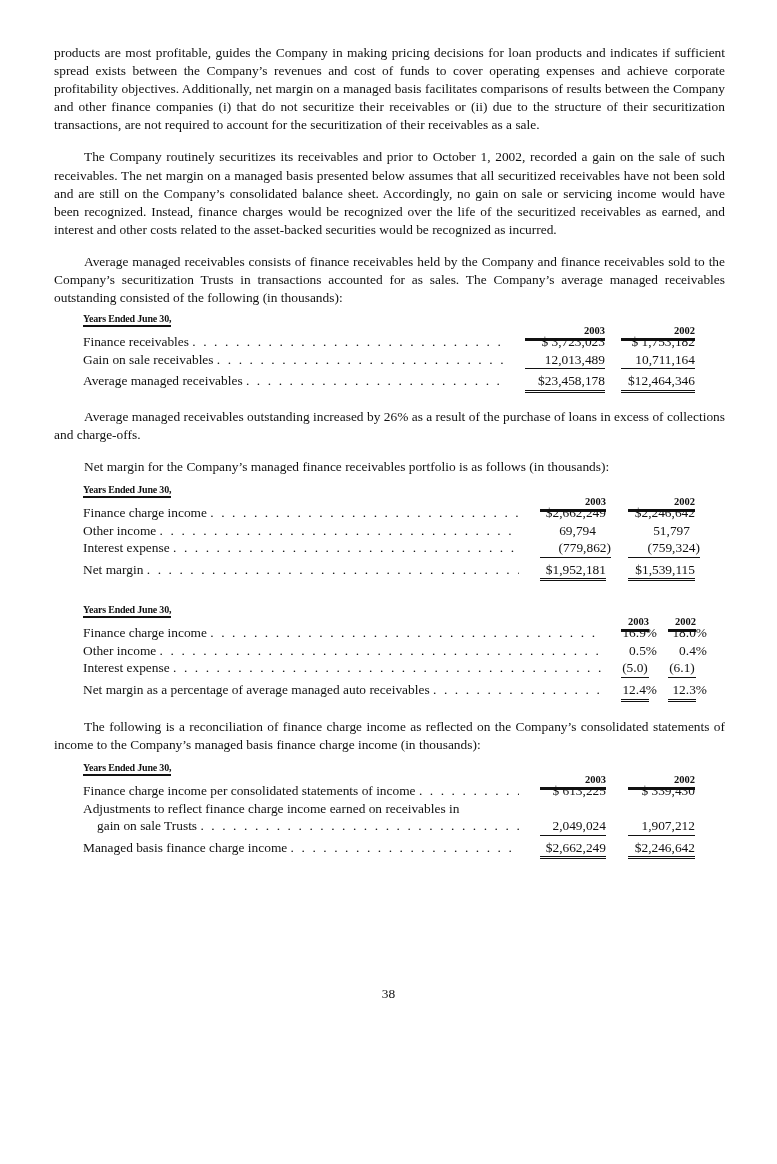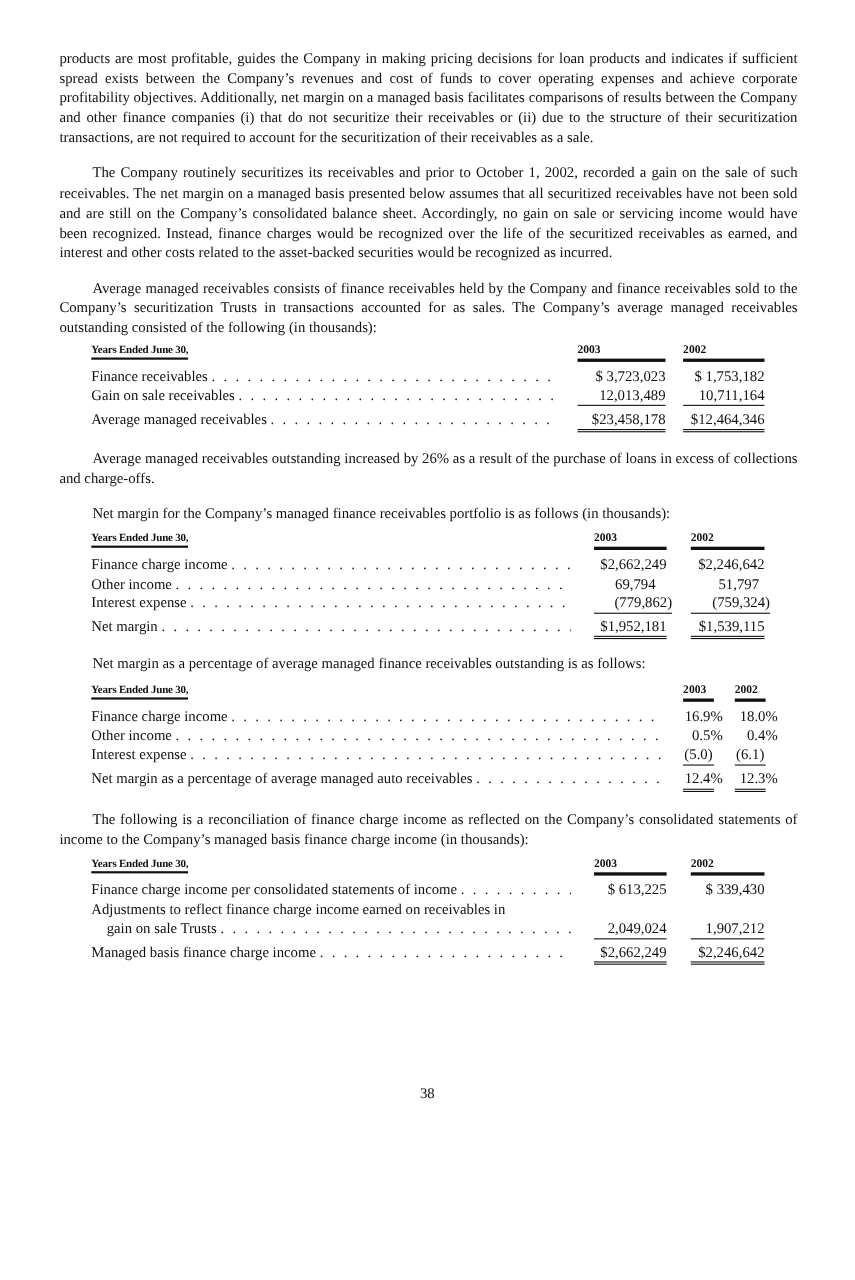--- a/index.html
+++ b/index.html
@@ -14,21 +14,21 @@
     }
     p.indent { text-indent: 30px; }
     .gap { height: 14px; }
     .tbl { position: relative; margin-left: 29px; }
     .hdr { position: relative; height: 17px; }
     .hdr .ycap {
       position: absolute; left: 0; top: 0; font-weight: bold; font-size: 10px;
       letter-spacing: -0.2px; border-bottom: 2.5px solid #111; padding-bottom: 0px; line-height: 12px;
     }
     .hdr .yr {
-      position: absolute; top: 0; font-weight: bold; font-size: 10.5px; text-align: left;
+      position: absolute; top: 12px; font-weight: bold; font-size: 10.5px; text-align: right;
       border-bottom: 3px solid #111; line-height: 12px; padding-bottom: 1px;
     }
     .row { position: relative; height: 17.5px; line-height: 17.5px; white-space: nowrap; }
     .row .lbl { position: absolute; left: 0; top: 0; overflow: hidden; }
     .row .lbl .dots { letter-spacing: 2.1px; }
     .row .val { position: absolute; top: 0; text-align: right; }
     .row .val.ul { border-bottom: 1.5px solid #111; }
     .row.total { margin-top: 4px; }
     .row .val.dbl { border-bottom: 3.5px double #111; }
     .pageno { position: absolute; top: 986px; left: 0; width: 777px; text-align: center; font-size: 13.4px; }
@@ -94,21 +94,20 @@
       <span class="val ul" style="left:545px;width:72px;">(759,324)</span>
     </div>
     <div class="row total">
       <span class="lbl" style="width:436px;"><span>Net margin</span> <span class="dots">. . . . . . . . . . . . . . . . . . . . . . . . . . . . . . . . . . . . . . . . . . . . . . . . . . . . . . . . . . . . . . . . . . . . . . . . . . . .</span></span>
       <span class="val dbl" style="left:457px;width:66px;">$1,952,181</span>
       <span class="val dbl" style="left:545px;width:67px;">$1,539,115</span>
     </div>
   </div>
 
   <div style="height:16px;"></div>
-  <p class="para indent">Net margin as a percentage of average managed finance receivables outstanding is as follows:</p>
 
   <div class="tbl" style="margin-top:10px;">
     <div class="hdr">
       <span class="ycap">Years Ended June 30,</span>
       <span class="yr" style="left:538px;width:28px;">2003</span>
       <span class="yr" style="left:585px;width:28px;">2002</span>
     </div>
     <div class="row" style="margin-top:3px;">
       <span class="lbl" style="width:518px;"><span>Finance charge income</span> <span class="dots">. . . . . . . . . . . . . . . . . . . . . . . . . . . . . . . . . . . . . . . . . . . . . . . . . . . . . . . . . . . . . . . . . . . . . . . . . . . .</span></span>
       <span class="val" style="left:530px;width:44px;">16.9%</span>

